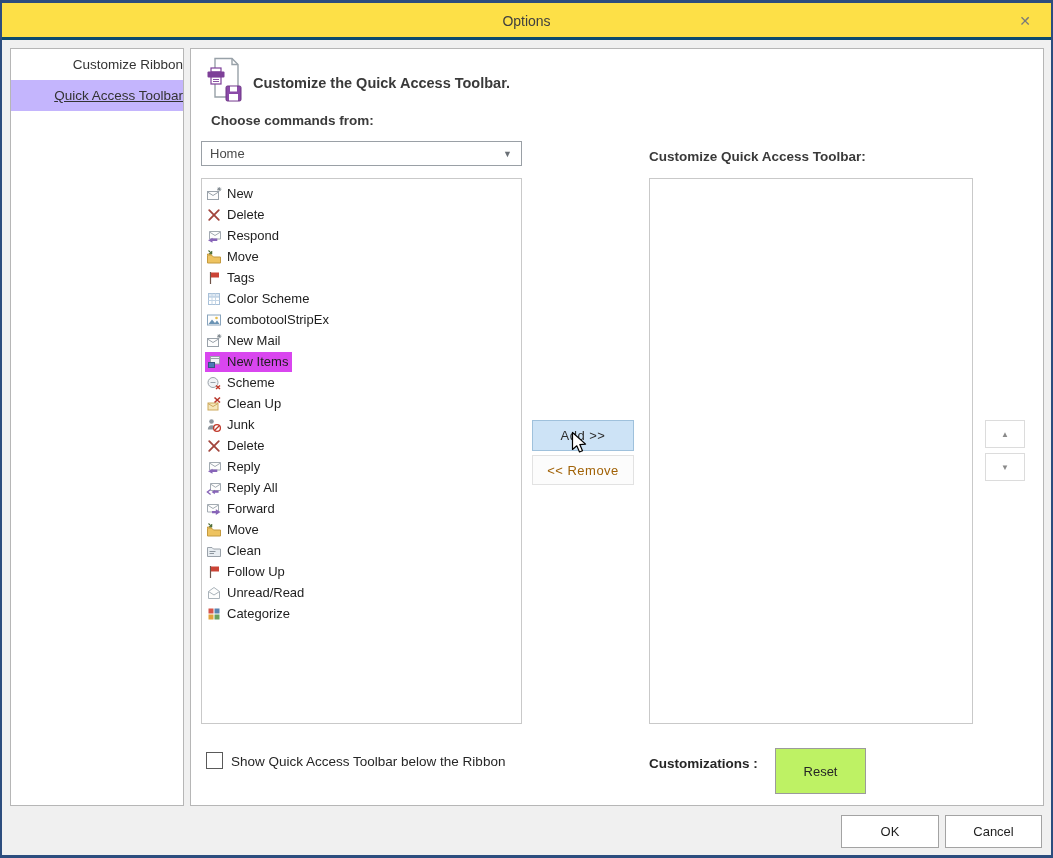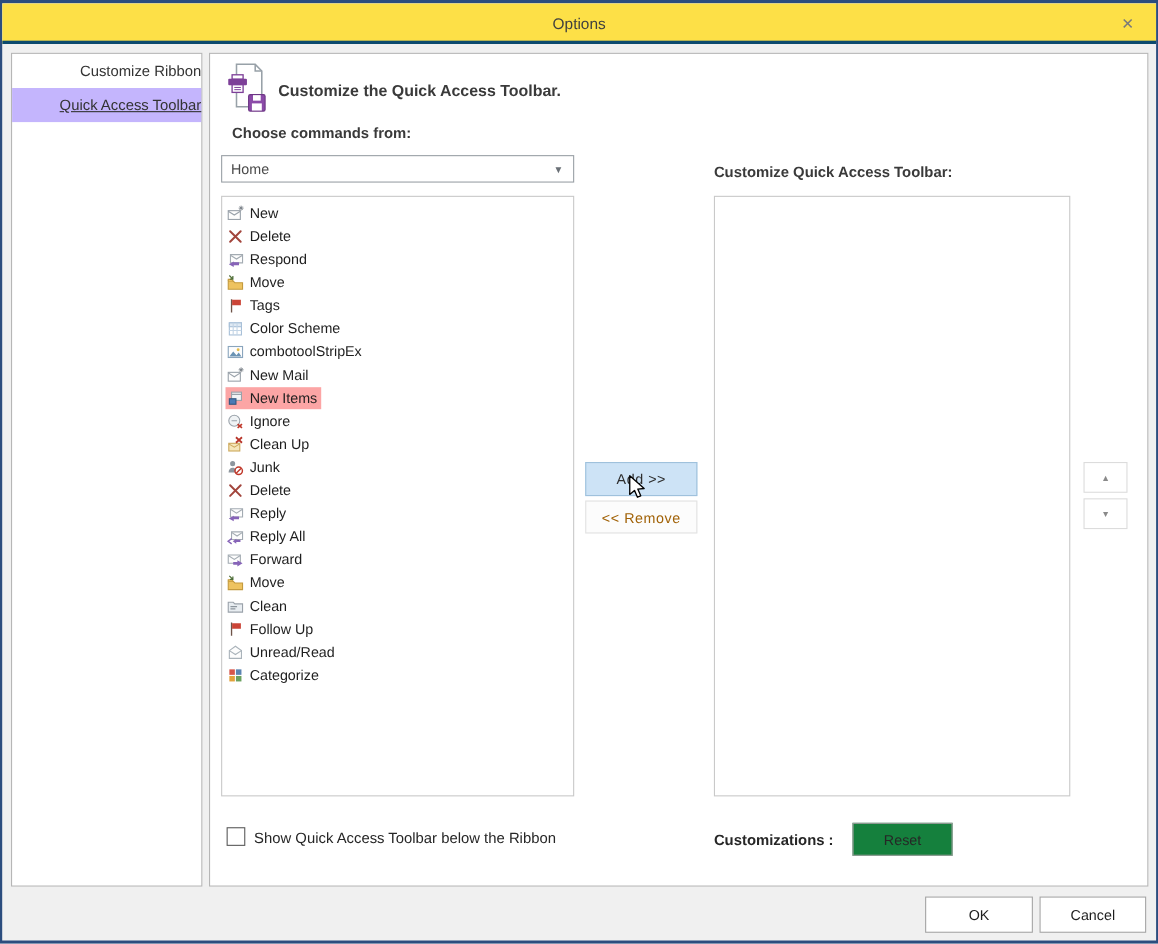--- a/index.html
+++ b/index.html
@@ -40,42 +40,42 @@
     display:flex; align-items:center; font-size:13px; color:#4a4a4a;
   }
   .dropdown-value { padding-left:8px; flex:1; }
   .dropdown-caret { padding-right:9px; font-size:9px; color:#6a7076; }
   .cmd-list {
     left:10px; top:129px; width:321px; height:546px;
     border:1px solid #c9c9c9; background:#fff; padding-top:4px; overflow:hidden;
   }
   .cmd-row { height:21px; display:flex; align-items:center; padding-left:3px; }
   .cmd-inner { display:inline-flex; align-items:center; height:20px; padding:0 4px 0 1px; font-size:13px; color:#1e1e1e; white-space:nowrap; }
-  .cmd-row.selected .cmd-inner { background:#fca5a5;text-align:center; }
+  .cmd-row.selected .cmd-inner { background:#d946ef;text-align:center; }
   .cmd-icon { width:16px; height:16px; margin-right:5px; flex:none; display:inline-flex; }
   .btn { display:flex; align-items:center; justify-content:center; font-family:inherit; cursor:default; }
   .add-btn {
     left:341px; top:371px; width:102px; height:31px;
     background:#cde3f6; border:1px solid #9fc1dc; font-size:13px; color:#2d2d2d; letter-spacing:0.5px;
   }
   .remove-btn {
     left:341px; top:406px; width:102px; height:30px;
     background:#fcfcfc; border:1px solid #e2e2e2; font-size:13px; color:#a16207; letter-spacing:0.5px;
   }
   .qat-label { left:458px; top:100px; font-size:13.5px; font-weight:600; color:#3a3a3a; }
   .qat-list { left:458px; top:129px; width:324px; height:546px; border:1px solid #c9c9c9; background:#fff; }
   .up-btn, .down-btn {
     left:794px; width:40px; height:28px; background:#fff; border:1px solid #dcdcdc;
     font-size:8px; color:#8a8a8a;
   }
   .up-btn { top:371px; } .down-btn { top:404px; }
   .show-checkbox { left:15px; top:703px; width:17px; height:17px; border:1px solid #5a5a5a; background:#fff; }
   .checkbox-label { left:40px; top:705px; font-size:13.5px; color:#262626; }
   .customizations-label { left:458px; top:707px; font-size:13.5px; font-weight:600; color:#262626; }
-  .reset-btn { left:584px; top:699px; width:91px; height:30px; background:#15803d; border:1px solid #9b9b9b; font-size:13px; color:#262626; }
+  .reset-btn { left:584px; top:699px; width:91px; height:46px; background:#bef264; border:1px solid #9b9b9b; font-size:13px; color:#262626; }
   .ok-btn, .cancel-btn {
     position:absolute; top:812px; height:33px; background:#fff; border:1px solid #a3a3a3;
     font-size:13px; color:#1e1e1e;
   }
   .ok-btn { left:839px; width:98px; }
   .cancel-btn { left:943px; width:97px; }
   .cursor { position:absolute; left:569px; top:428px; z-index:10; pointer-events:none; }
 </style>
 </head>
 <body>
@@ -228,21 +228,21 @@
         </div>
         <div class="cmd-row">
           <span class="cmd-inner">
             <span class="cmd-icon">
               <svg width="16" height="16" viewBox="0 0 16 16">
                 <circle cx="7" cy="7.5" r="5" fill="#f0f3f5" stroke="#9aa2aa"></circle>
                 <path d="M4.5 7.5h5" stroke="#9aa2aa"></path>
                 <path d="M10 10.5l4 3.5M14 10.5l-4 3.5" stroke="#c0392b" stroke-width="1.5"></path>
               </svg>
             </span>
-            <span>Ignore</span>
+            <span>Scheme</span>
           </span>
         </div>
         <div class="cmd-row">
           <span class="cmd-inner">
             <span class="cmd-icon">
               <svg width="16" height="16" viewBox="0 0 16 16">
                 <rect x="2" y="7" width="10" height="7" fill="#f5e6bb" stroke="#cda95d"></rect>
                 <path d="M2 7.5l5 3 5-3" fill="none" stroke="#cda95d"></path>
                 <path d="M8.5 1.5l5.5 5M14 1.5l-5.5 5" stroke="#b8352a" stroke-width="1.6"></path>
               </svg>

